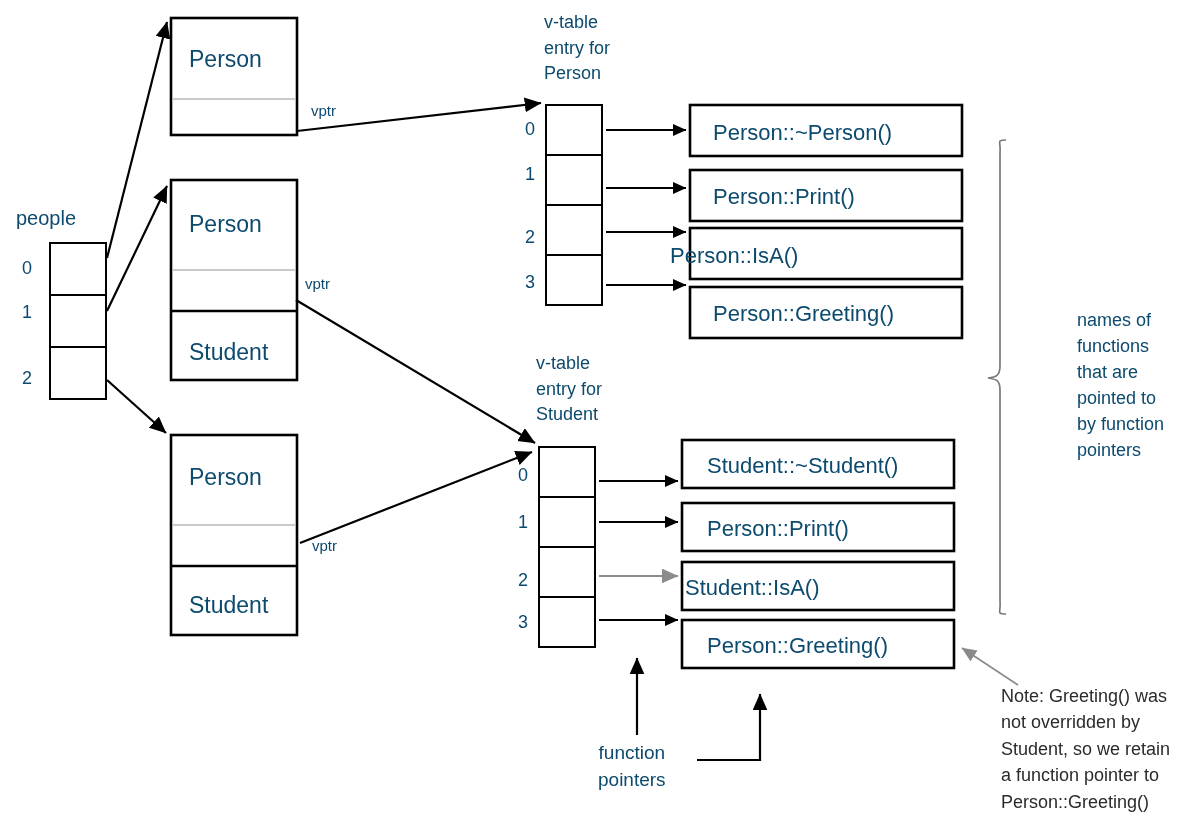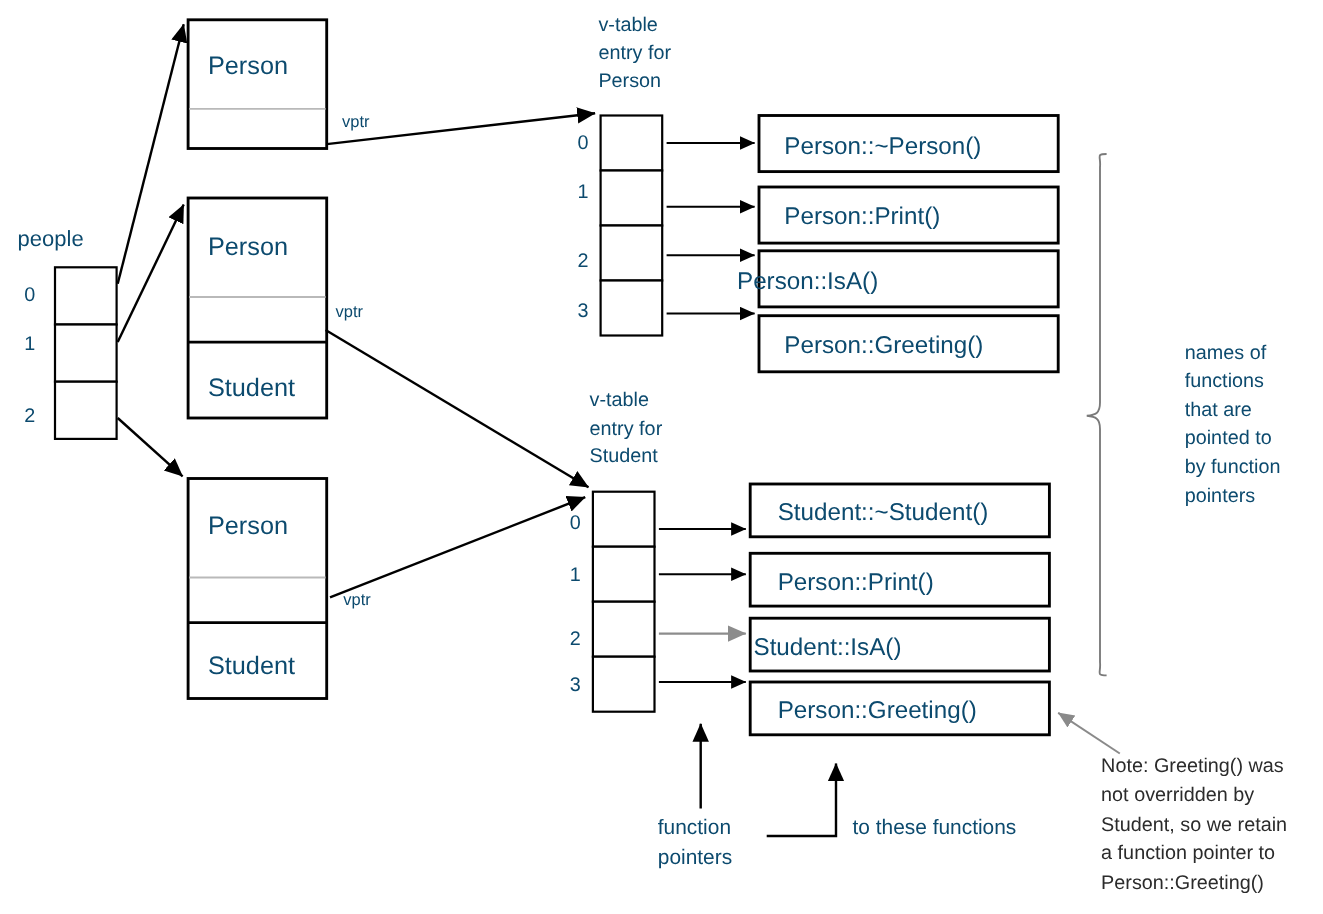--- a/index.html
+++ b/index.html
@@ -77,21 +77,21 @@
   }
   .lbl-box-title { font-size: 23px; }
   .lbl-vptr { font-size: 15px; }
   .lbl-idx { font-size: 18px; }
   .lbl-people { font-size: 20px; }
   .lbl-vtable-cap { font-size: 18px; line-height: 1.42; }
   .lbl-fn { font-size: 22px; }
   .lbl-brace-txt { font-size: 18px; line-height: 1.44; }
   .lbl-note { font-size: 18px; line-height: 1.47; color: #2b2b2b; }
   .lbl-footnote { font-size: 17.5px; line-height: 1.53; color: #2b2b2b; }
-  .lbl-fp { font-size: 19px; line-height: 1.42; }
+  .lbl-fp { font-size: 19px; line-height: 1.42; text-align: center; }
   .watermark {
     position: absolute;
     right: 6px;
     bottom: 2px;
     font-size: 20px;
     color: #cfcfcf;
     letter-spacing: 1px;
     white-space: pre;
   }
 </style>
@@ -240,21 +240,20 @@
 
   <div class="lbl lbl-brace-txt" style="left:1077px; top:308px;">names of
 functions
 that are
 pointed to
 by function
 pointers</div>
 
   <div class="lbl lbl-fp" style="left:598px; top:740px;">function
 pointers</div>
-  <div class="lbl lbl-fp" style="left:775px; top:740px;">to these functions</div>
 
   <div class="lbl lbl-note" style="left:1001px; top:683px;">Note: Greeting() was
 not overridden by
 Student, so we retain
 a function pointer to
 Person::Greeting()</div>
 
 
 
 </div>

